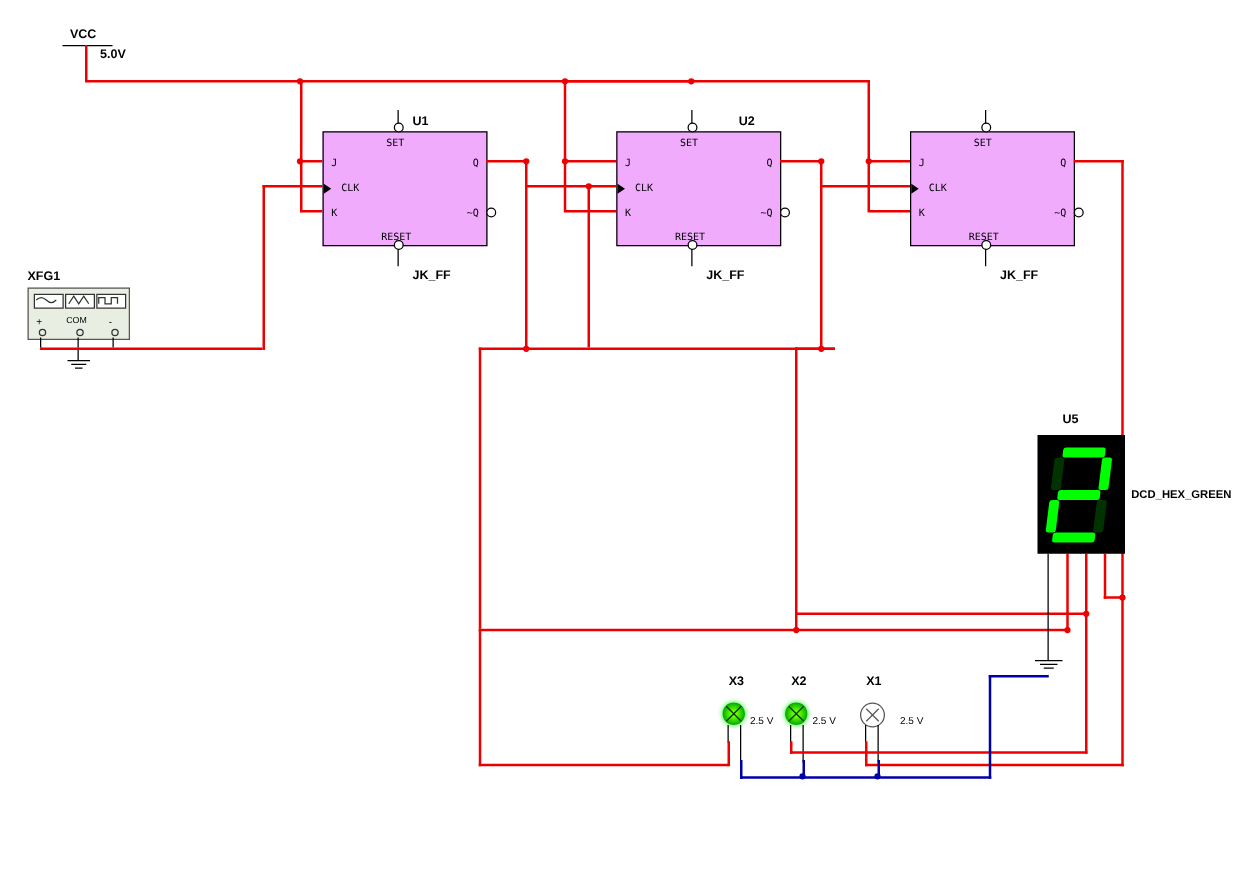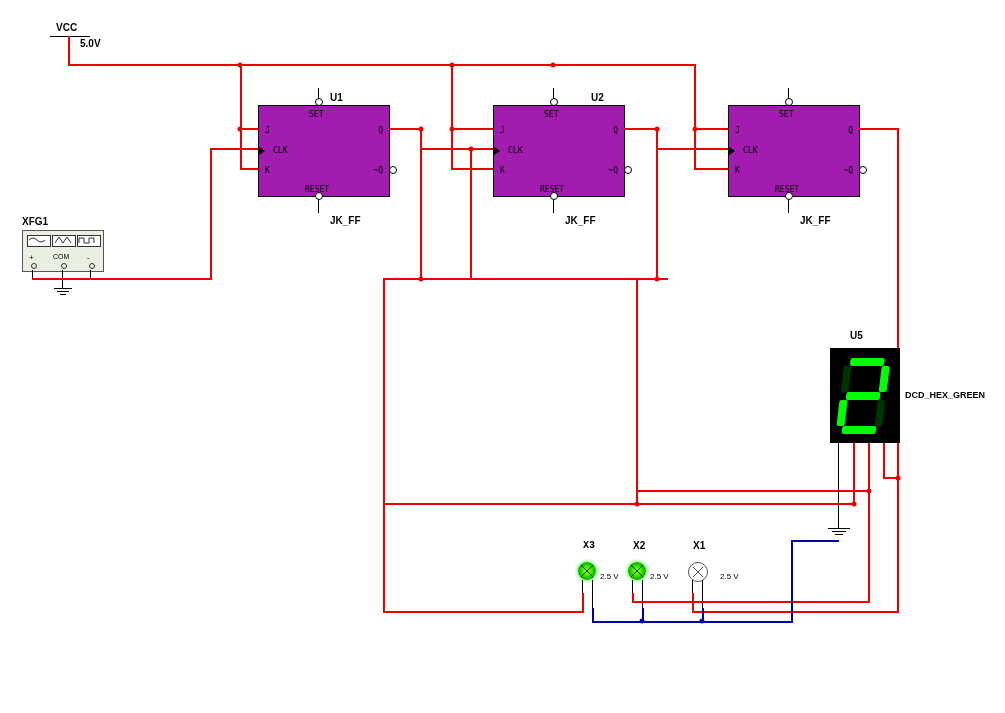--- a/index.html
+++ b/index.html
@@ -49,21 +49,21 @@
     width: 5px;
     height: 5px;
     background: #e00;
     border-radius: 50%;
     transform: translate(-50%, -50%);
   }
   .ff-box {
     position: absolute;
     width: 130px;
     height: 90px;
-    background: #a21caf;
+    background: #f0abfc;
     border: 1px solid #000;
   }
   .ff-pin-label { position: absolute; font-size: 8px; font-family: monospace; }
   .ff-clk-tri {
     position: absolute;
     width: 0; height: 0;
     border-top: 4px solid transparent;
     border-bottom: 4px solid transparent;
     border-left: 6px solid #000;
   }
@@ -275,21 +275,21 @@
     <rect x="16" y="52" width="8" height="26" fill="#0f0" rx="2"></rect>
     <rect x="22" y="78" width="34" height="8" fill="#0f0" rx="2"></rect>
 
     <rect x="16" y="18" width="8" height="26" fill="#030" rx="2"></rect>
     <rect x="54" y="52" width="8" height="26" fill="#030" rx="2"></rect>
     </g>
   </svg>
 </div>
 <div class="label" style="left:905px; top:390px; font-size:9px;">DCD_HEX_GREEN</div>
 
-<div class="label" style="left:583px; top:540px;font-family:Liberation Mono, monospace;">X3</div>
+<div class="label" style="left:583px; top:540px;">X3</div>
 <div class="label" style="left:633px; top:540px;">X2</div>
 <div class="label" style="left:693px; top:540px;">X1</div>
 
 <div class="bulb bulb-on" style="left:578px; top:562px;">
   <svg style="position:absolute;left:0;top:0" width="18" height="18">
       <line x1="3" y1="3" x2="15" y2="15" stroke="#030" stroke-width="1"></line>
       <line x1="15" y1="3" x2="3" y2="15" stroke="#030" stroke-width="1"></line>
     </svg>
 </div>
 <div class="bulb bulb-on" style="left:628px; top:562px;">

